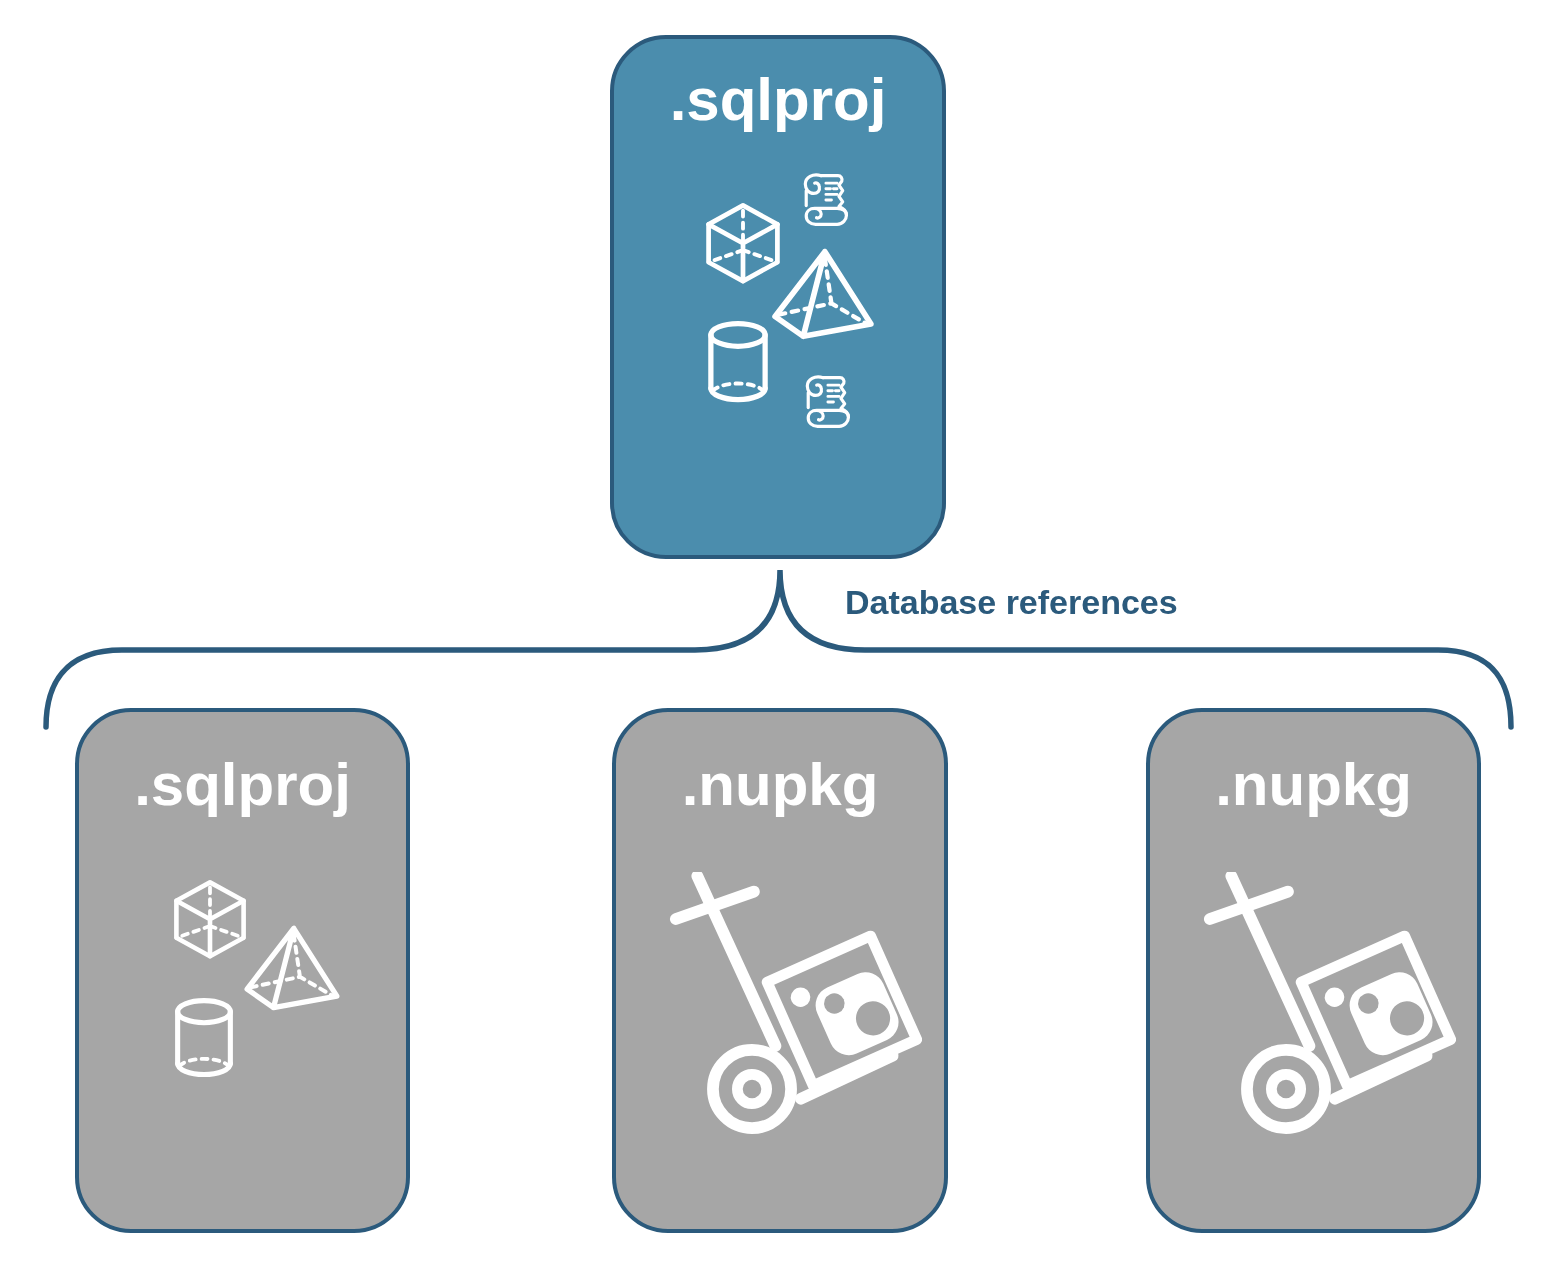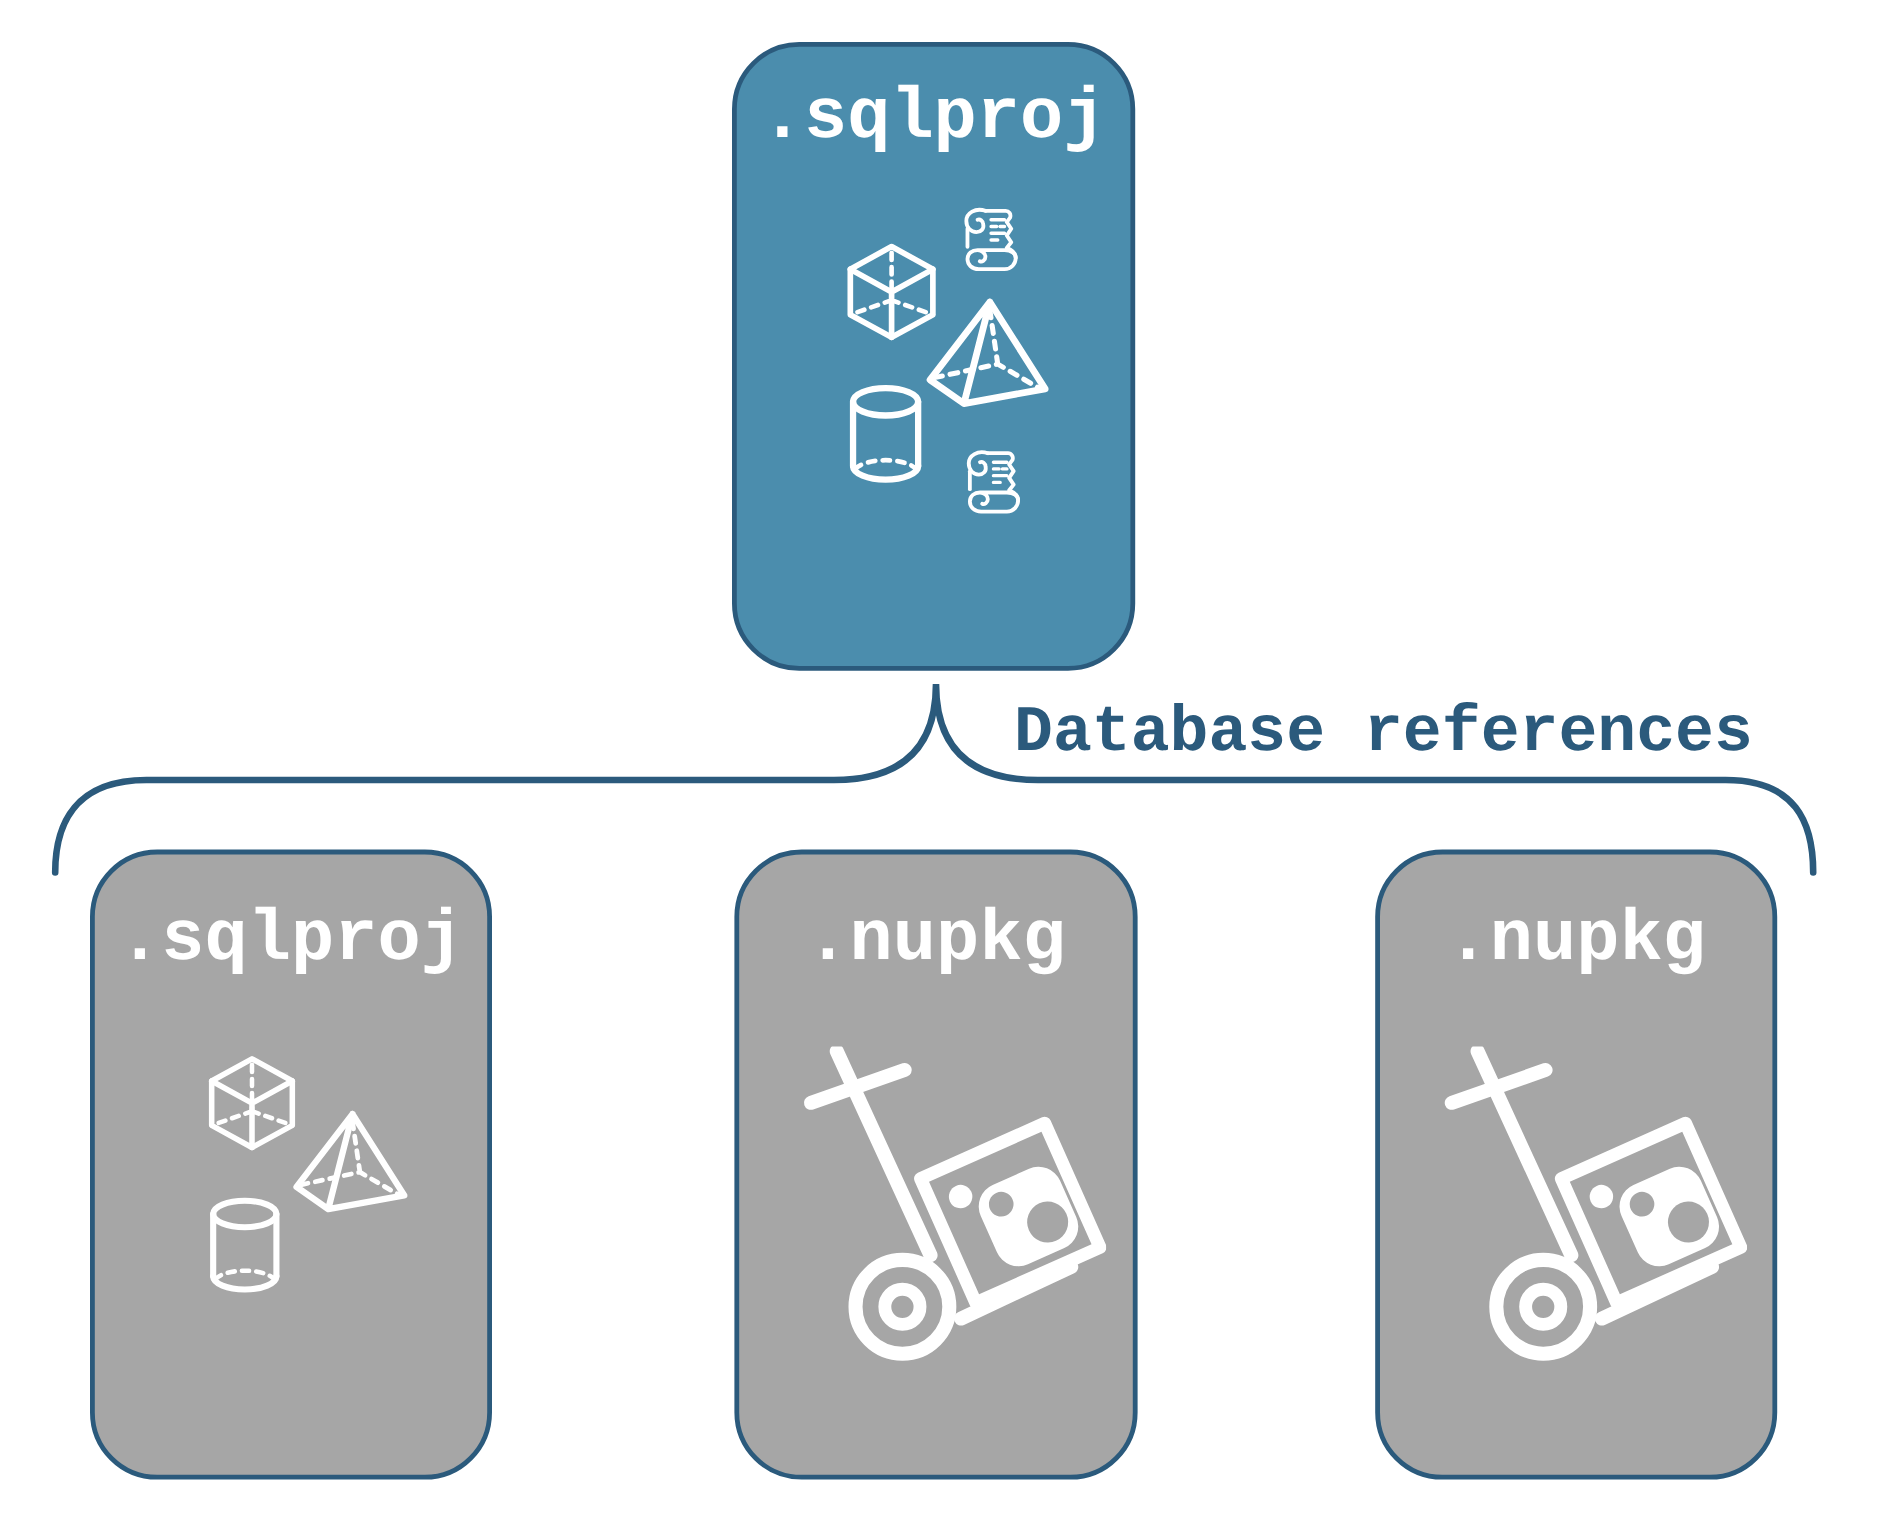--- a/index.html
+++ b/index.html
@@ -2,21 +2,21 @@
 <html style="--root-fill: #4b8dad; --child-fill: #a6a6a6; --outline: #2b5a7c; --connector-text: #2b5a7c; --label-text: #ffffff; --icon: #ffffff; --background: #ffffff;"><head>
 <meta charset="utf-8">
 <style>
   html,body{margin:0;padding:0;}
   body{
     width:1566px;height:1274px;
     background:var(--background,#ffffff);
     font-family:"Liberation Sans",sans-serif;
     position:relative;overflow:hidden;
   }
-  .canvas{position:absolute;inset:0;font-family:Liberation Mono, monospace;}
+  .canvas{position:absolute;inset:0;}
   .node{
     position:absolute;
     border-radius:56px;
     border:4px solid var(--outline,#2b5a7c);
     box-sizing:border-box;
   }
   .node-root{background:var(--root-fill,#4b8dad);}
   .node-child{background:var(--child-fill,#a6a6a6);}
   .node-label{
     position:absolute;left:0;right:0;top:26px;
@@ -37,21 +37,21 @@
   .dash{stroke-dasharray:7 7;}
   .fillw{fill:var(--icon,#ffffff);stroke:none;}
   .hole{fill:var(--child-fill,#a6a6a6);stroke:none;}
   .brace{position:absolute;left:40px;top:553px;width:1480px;height:190px;}
   .brace path{
     stroke:var(--outline,#2b5a7c);
     stroke-width:5.5;fill:none;stroke-linecap:round;
   }
   .connector-label{
     position:absolute;left:845px;top:585px;
-    font-size:54px;font-weight:700;line-height:1;
+    font-size:34px;font-weight:700;line-height:1;
     color:var(--connector-text,#2b5a7c);
     white-space:nowrap;
   }
   .defs-holder{position:absolute;width:0;height:0;overflow:hidden;}
 </style>
 </head>
 <body>
 
 <svg class="defs-holder" aria-hidden="true">
   <defs>

